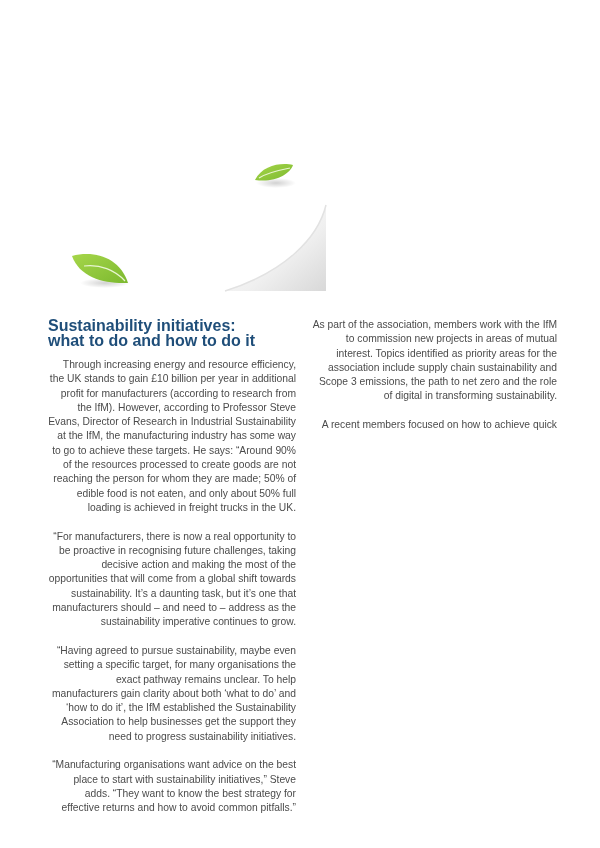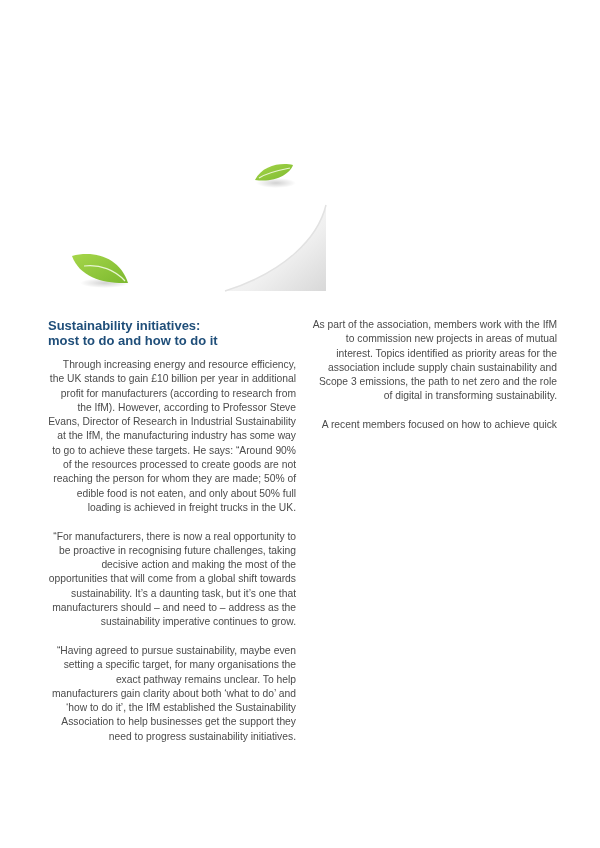--- a/index.html
+++ b/index.html
@@ -3,21 +3,21 @@
 <meta charset="utf-8">
 <style>
   html, body { margin: 0; padding: 0; background: #ffffff; }
   body { width: 600px; height: 848px; position: relative; overflow: hidden;
          font-family: "Liberation Sans", sans-serif; color: #4a4a4a; }
   .hero { position: absolute; left: 0; top: 0; width: 600px; height: 292px; }
   .hero svg { display: block; }
   .col { position: absolute; top: 318px; width: 248px; font-size: 10.3px; line-height: 14.3px; color: #4b4b4b; }
   .col-left { left: 48px; }
   .col-right { left: 309px; }
-  .heading { font-weight: bold; color: #1f4e79; font-size: 13px; line-height: 15px; margin: 0 0 10px 0; }
+  .heading { font-weight: bold; color: #1f4e79; font-size: 16px; line-height: 15px; margin: 0 0 10px 0; }
   .heading span { display: block; }
   .para { margin: 0 0 14.3px 0; text-align: right; }
 </style>
 </head>
 <body>
 
 <div class="hero">
   <svg width="600" height="292" viewBox="0 0 600 292">
     <defs>
       <linearGradient id="shadowGrad" x1="0" y1="0" x2="1" y2="1">
@@ -48,23 +48,24 @@
       <ellipse cx="105" cy="283" rx="25" ry="5" fill="url(#leafShadow)"></ellipse>
       <path d="M 72 256 C 95 250, 120 258, 128 283 C 105 284, 80 278, 72 256 Z" fill="url(#leafGrad)"></path>
       <path d="M 84 266 C 100 264, 115 270, 125 281" stroke="#e8f5d0" stroke-width="1.2" fill="none"></path>
     </g>
   </svg>
 </div>
 
 <div class="col col-left">
   <h2 class="heading">
     <span>Sustainability initiatives:</span>
-    <span>most to do and how to do it</span>
+    <span>what to do and how to do it</span>
   </h2>
   <p class="para">Through increasing energy and resource efficiency, the UK stands to gain £10 billion per year in additional profit for manufacturers (according to research from the IfM). However, according to Professor Steve Evans, Director of Research in Industrial Sustainability at the IfM, the manufacturing industry has some way to go to achieve these targets. He says: “Around 90% of the resources processed to create goods are not reaching the person for whom they are made; 50% of edible food is not eaten, and only about 50% full loading is achieved in freight trucks in the UK.</p>
   <p class="para">“For manufacturers, there is now a real opportunity to be proactive in recognising future challenges, taking decisive action and making the most of the opportunities that will come from a global shift towards sustainability. It’s a daunting task, but it’s one that manufacturers should – and need to – address as the sustainability imperative continues to grow.</p>
   <p class="para">“Having agreed to pursue sustainability, maybe even setting a specific target, for many organisations the exact pathway remains unclear. To help manufacturers gain clarity about both ‘what to do’ and ‘how to do it’, the IfM established the Sustainability Association to help businesses get the support they need to progress sustainability initiatives.</p>
+  <p class="para">“Manufacturing organisations want advice on the best place to start with sustainability initiatives,” Steve adds. “They want to know the best strategy for effective returns and how to avoid common pitfalls.”</p>
 </div>
 
 <div class="col col-right">
   <p class="para">As part of the association, members work with the IfM to commission new projects in areas of mutual interest. Topics identified as priority areas for the association include supply chain sustainability and Scope 3 emissions, the path to net zero and the role of digital in transforming sustainability.</p>
   <p class="para">A recent members focused on how to achieve quick</p>
 </div>
 
 </body></html>

